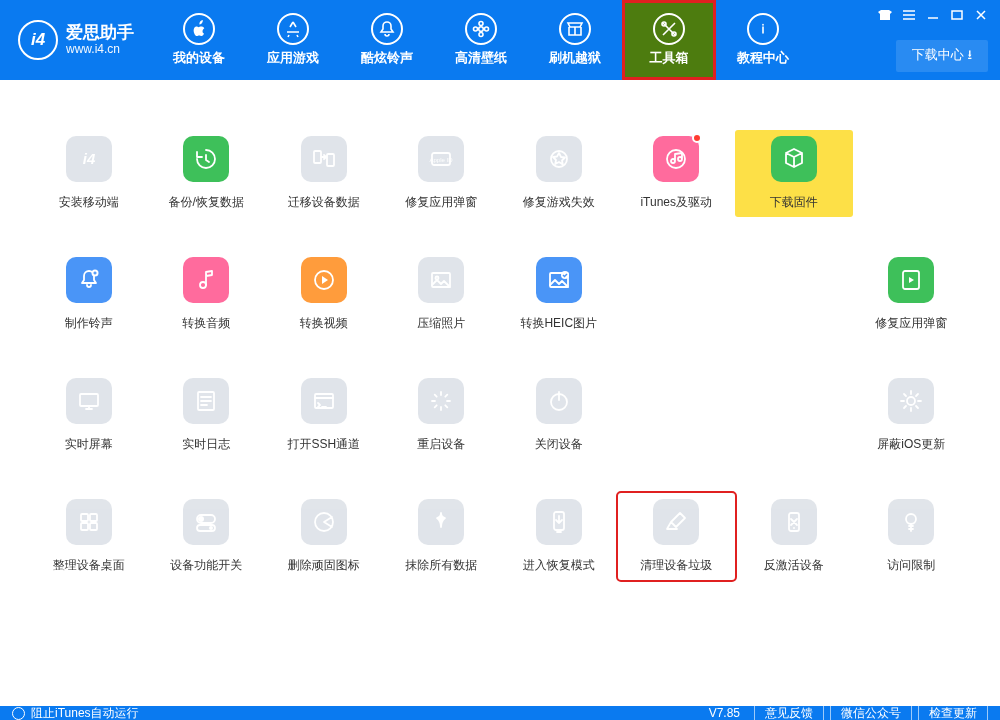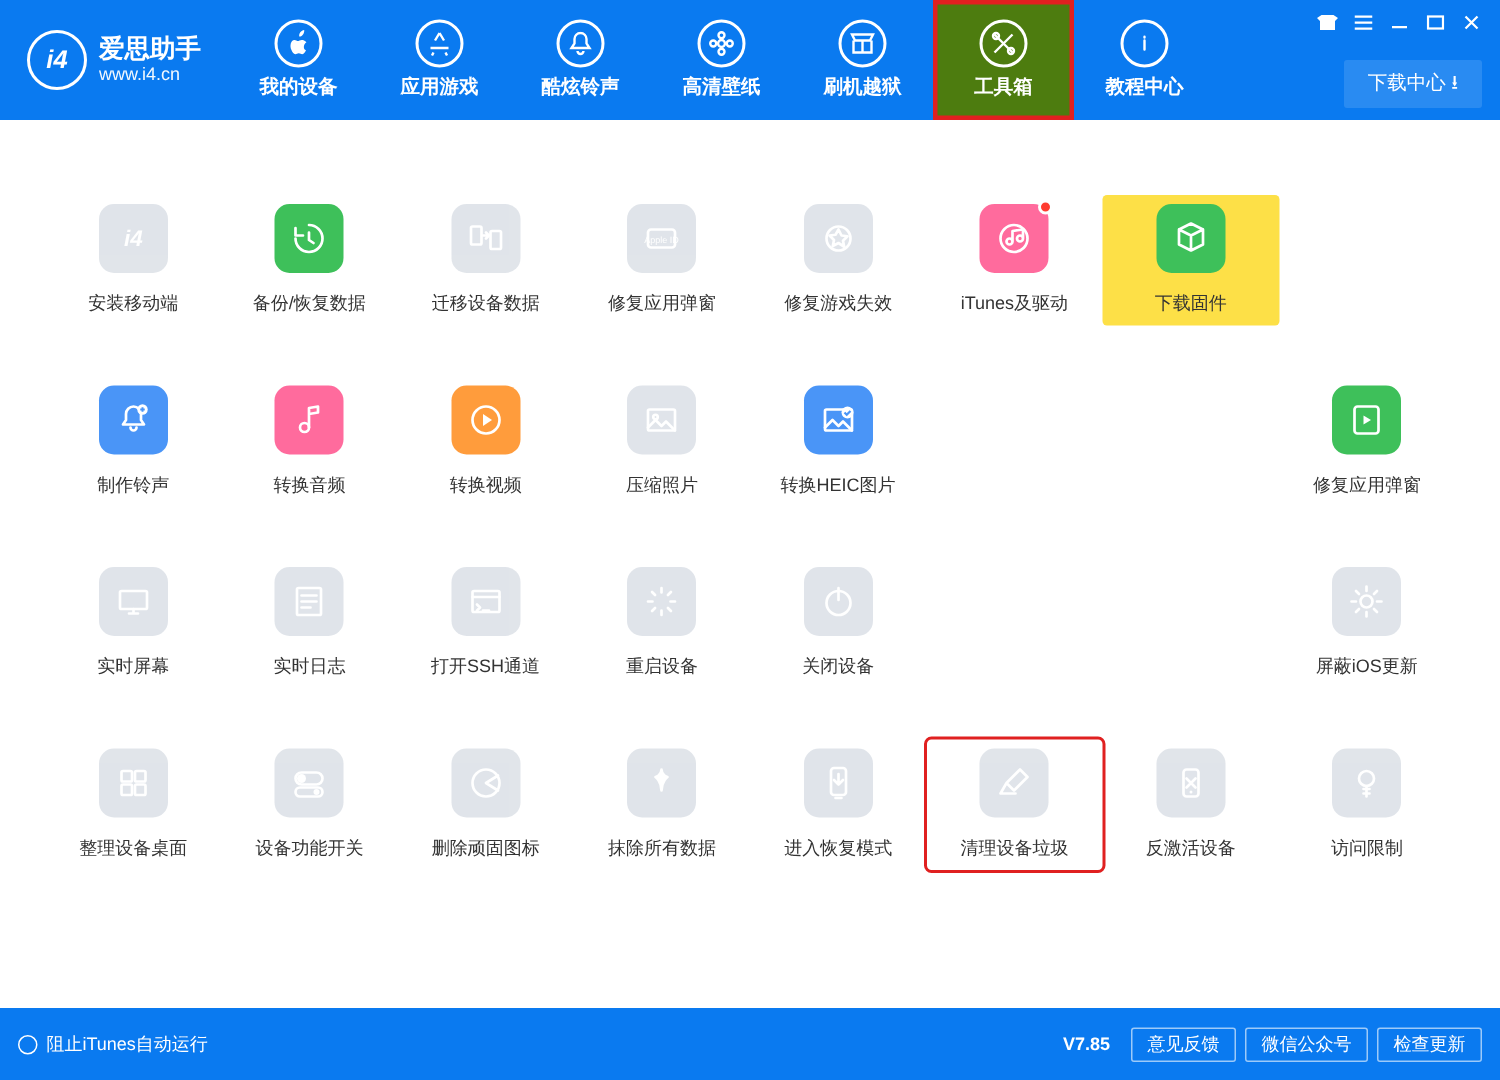--- a/index.html
+++ b/index.html
@@ -20,25 +20,25 @@
   .dlc { position: absolute; right: 12px; top: 40px; color: #fff; font-size: 13px; background: rgba(255,255,255,.13); padding: 5px 16px; border-radius: 2px; cursor: pointer; }
   .content { padding: 50px 30px 10px 30px; height: 610px; overflow: auto; }
   .tool-grid { display: grid; grid-template-columns: repeat(8, 1fr); row-gap: 34px; column-gap: 0; }
   .tool-item { display: flex; flex-direction: column; align-items: center; cursor: pointer; font-size: 12px; color: #333; padding: 6px 2px; border-radius: 3px; position: relative; }
   .tool-item.highlighted { outline: 2px solid #e02020; }
   .tool-item.hovered { background: #fde047; font-family: Liberation Serif, serif; }
   .tool-ico { width: 46px; height: 46px; border-radius: 10px; margin-bottom: 12px; position: relative; display:flex;align-items:center;justify-content:center;color:#fff;font-size:22px; }
   .tool-ico.faded { opacity: .35; }
   .ic-blue{background:#4a95f7}.ic-green{background:#3ec05a}.ic-pink{background:#ff6b9d}.ic-orange{background:#ff9c3c}.ic-gray{background:#a8b4c4}
   .badge-dot { position:absolute; width:10px;height:10px;background:#ff3b30;border-radius:50%;top:-3px;right:-3px;border:2px solid #fff;}
-  .statusbar { position: absolute; bottom: 0; left:0; right:0; height: 48px; background: #0a7af0; display:flex; align-items:center; color:#fff; padding: 0 12px; font-size: 12px;}
+  .statusbar { position: absolute; bottom: 0; left:0; right:0; height: 14px; background: #0a7af0; display:flex; align-items:center; color:#fff; padding: 0 12px; font-size: 12px;}
   .statusbar .left { display:flex;align-items:center; gap:6px;flex:1;}
   .statusbar .circle-o { width:13px;height:13px;border:1.5px solid #fff;border-radius:50%; }
   .sb-btn { border:1px solid rgba(255,255,255,.6); padding: 2px 10px; border-radius:2px; margin-left:6px; cursor:pointer; }
-  .ver { margin-right: 8px; font-weight: bold; }
+  .ver { margin-right: 8px; }
   svg { display:block; }
 </style>
 </head>
 <body>
 
 <div class="titlebar">
   <div class="logo-area">
     <div class="logo-circle">i4</div>
     <div class="logo-text">
       <div class="logo-title">爱思助手</div>

